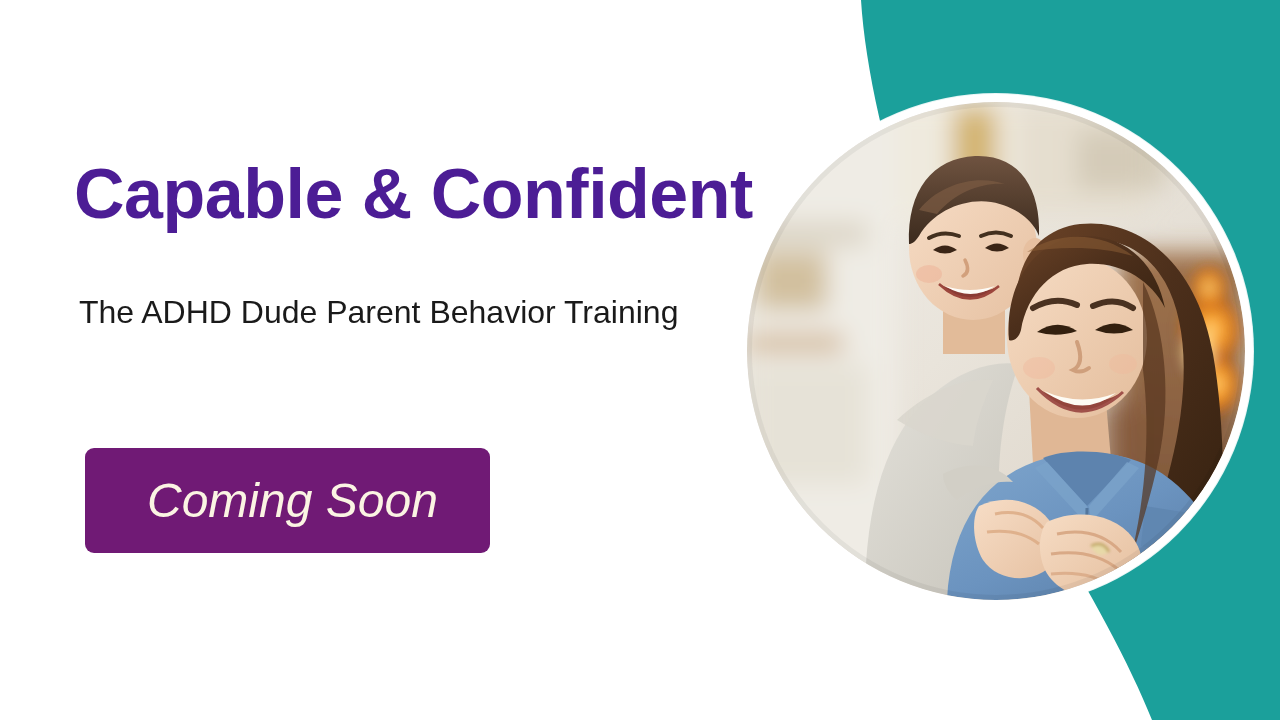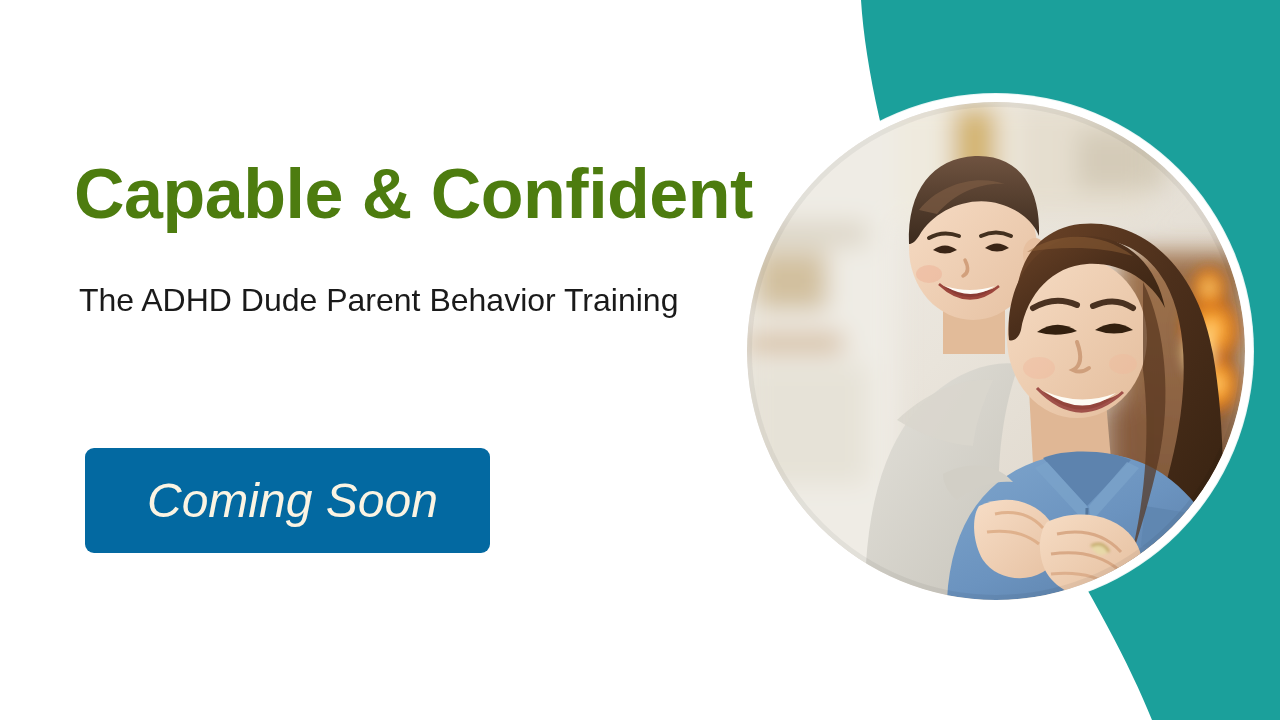--- a/index.html
+++ b/index.html
@@ -54,27 +54,27 @@
 
   
   .headline {
     position: absolute;
     left: 74px;
     top: 159px;
     font-size: 70px;
     font-weight: 700;
     letter-spacing: -0.5px;
     line-height: 1.0;
-    color: #4d7c0f;
+    color: #4c1d95;
     white-space: nowrap;
   }
   .subtitle {
     position: absolute;
     left: 79px;
-    top: 276px;
+    top: 288px;
     width: 660px;
     font-size: 32px;
     font-weight: 400;
     line-height: 48px;
     color: #1a1a1a;
   }
   .subtitle .line { display: block; }
 
   
   .cta-button {
@@ -307,15 +307,15 @@
       </svg>
     </div>
   </div>
 
   <div class="headline">Capable &amp; Confident</div>
 
   <div class="subtitle">
     <span class="line">The ADHD Dude Parent Behavior Training</span>
   </div>
 
-  <button class="cta-button" style="background: #0369a1; color: rgb(251, 244, 227);">Coming Soon</button>
+  <button class="cta-button" style="background: #701a75; color: rgb(251, 244, 227);">Coming Soon</button>
 
 </div>
 
 </body></html>

